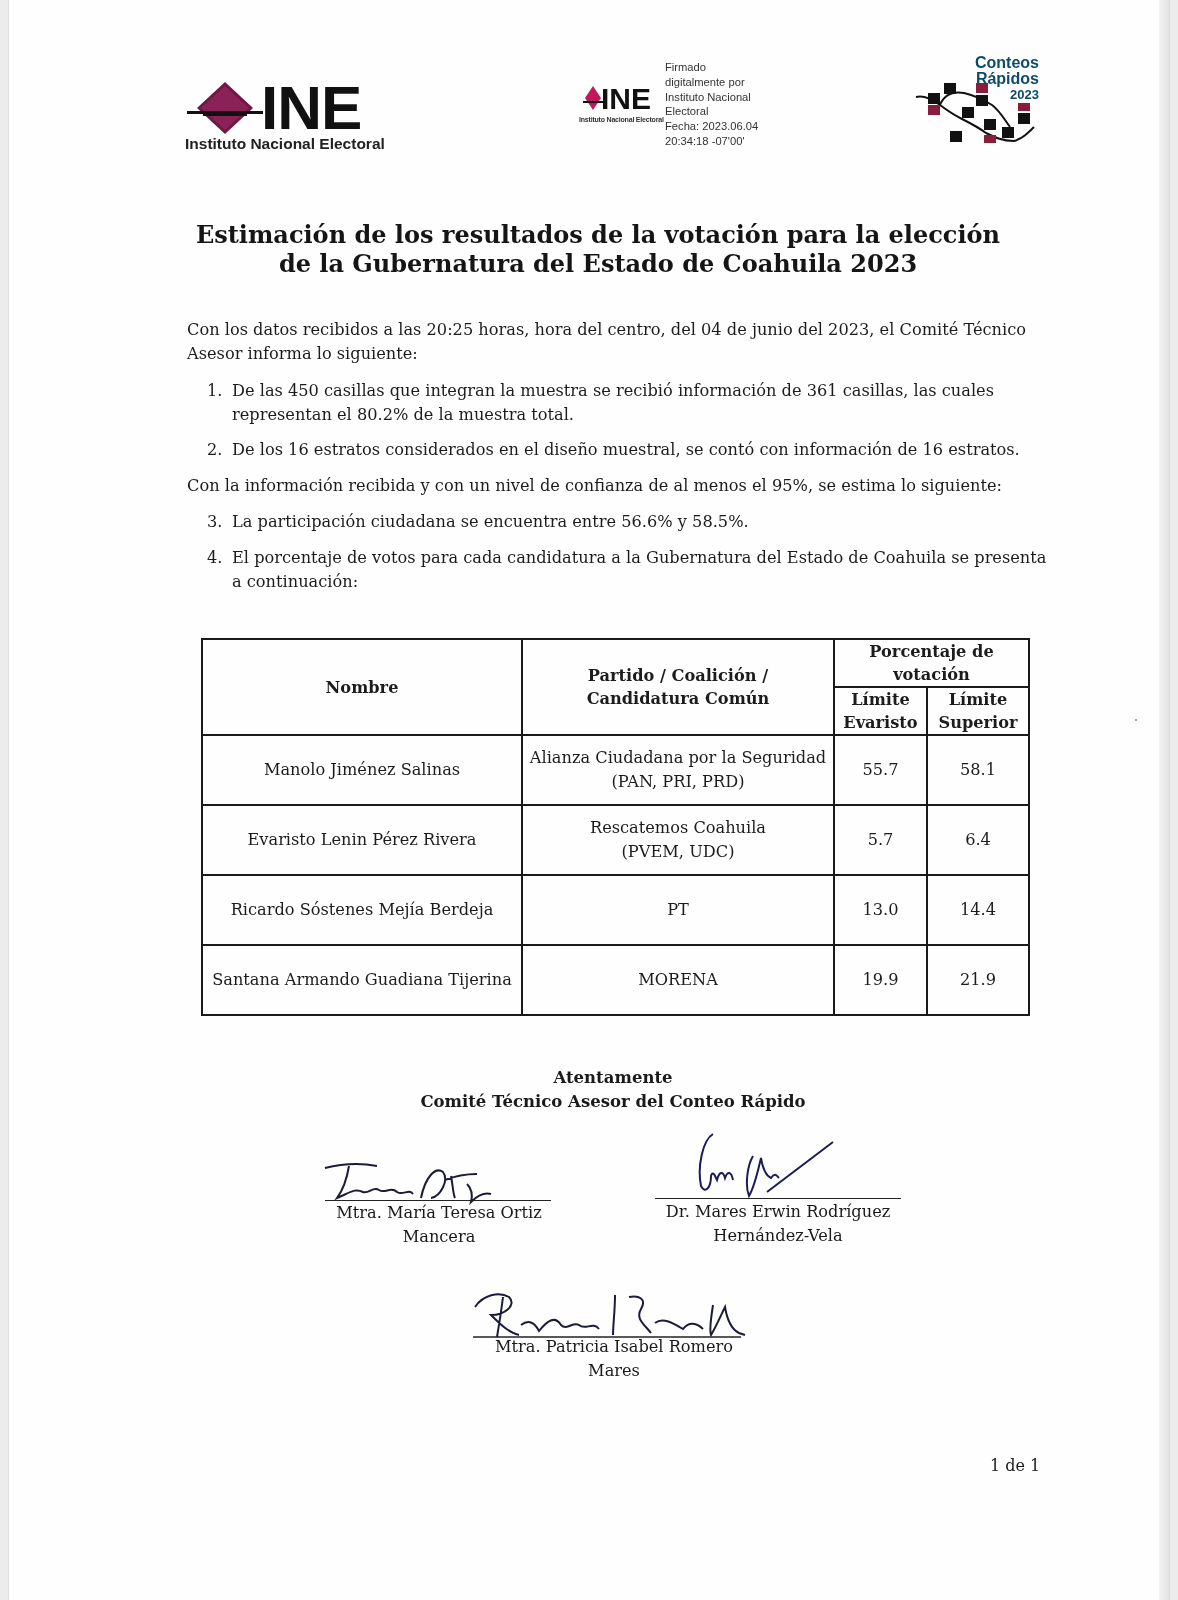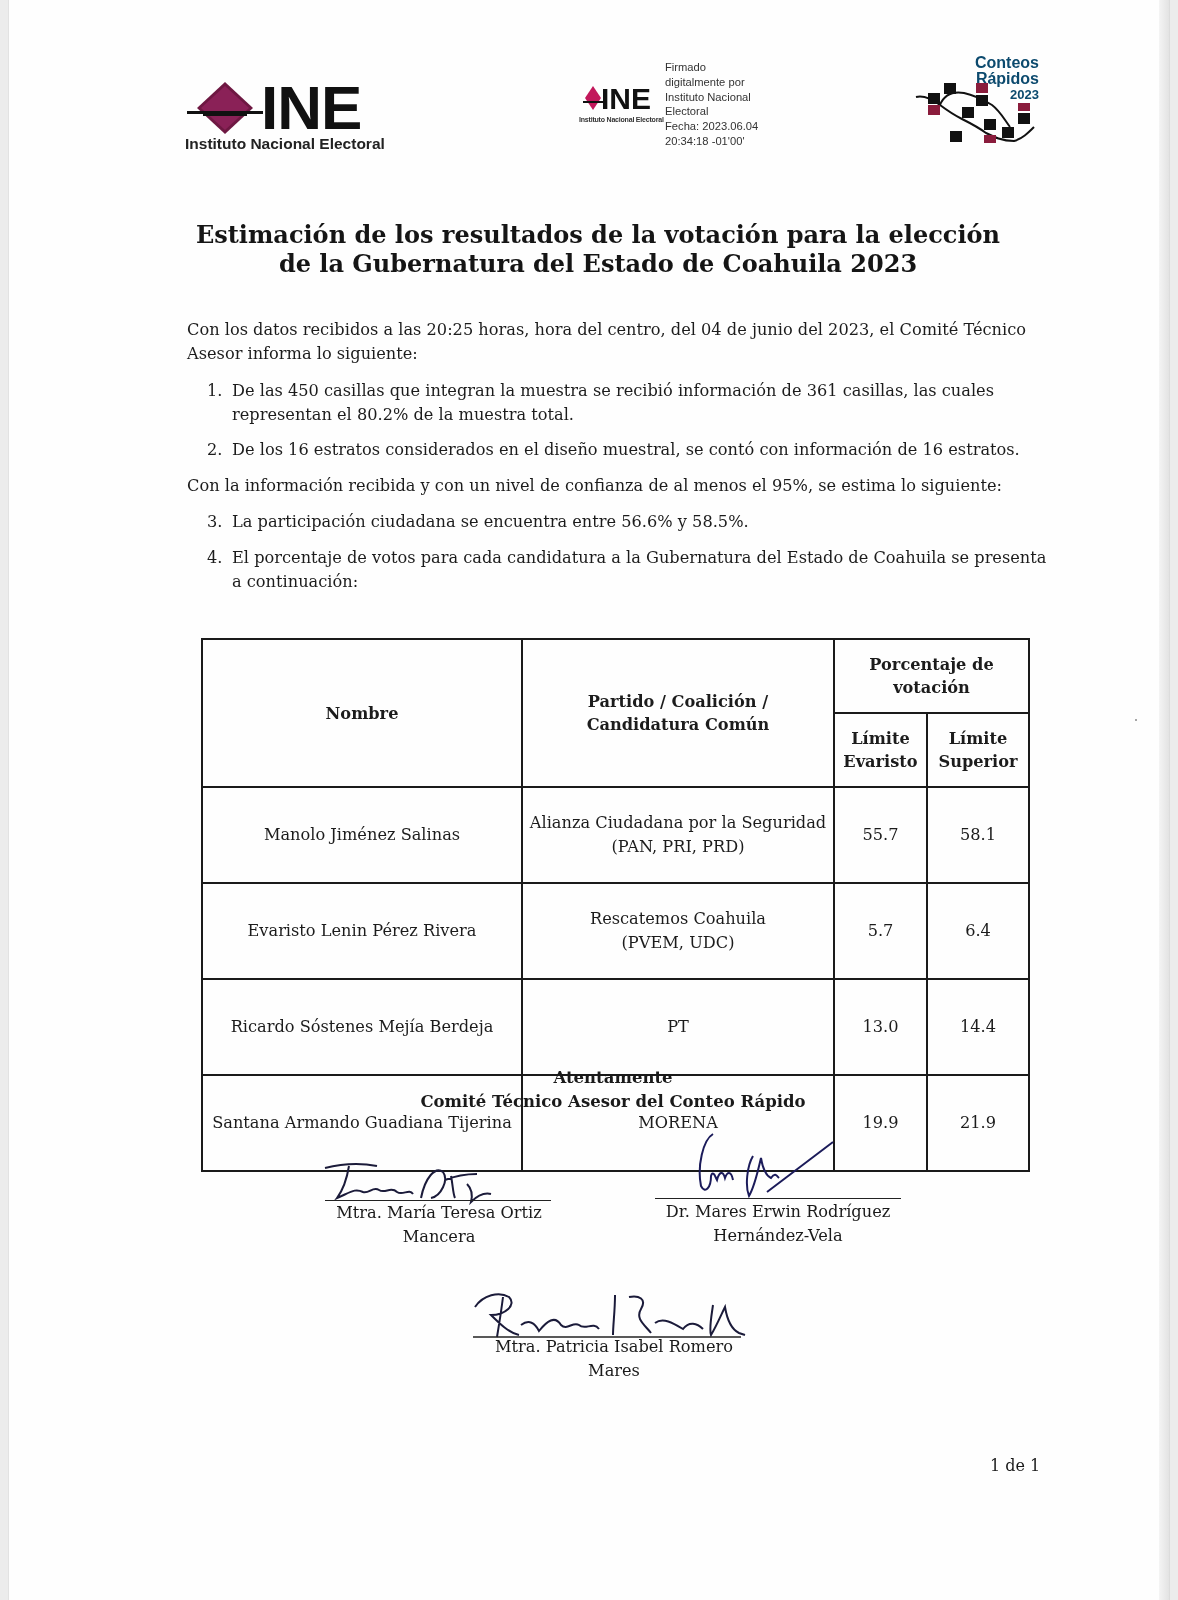--- a/index.html
+++ b/index.html
@@ -35,21 +35,21 @@
   
   .doc-title { position: absolute; left: 0; width: 1178px; top: 220px; text-align: center; font-weight: 700; font-size: 24px; line-height: 29px; color: #151515; }
 
   .para { position: absolute; left: 178px; width: 860px; font-size: 16.2px; line-height: 24px; color: #1c1c1c; }
   .item { position: absolute; left: 198px; width: 840px; font-size: 16.2px; line-height: 24px; color: #1c1c1c; }
   .item .num { position: absolute; left: 0; top: 0; }
   .item .txt { position: absolute; left: 25px; width: 815px; top: 0; }
 
   
   table.results { position: absolute; left: 192px; top: 638px; border-collapse: collapse; font-size: 16.2px; color: #1c1c1c; }
-  table.results td, table.results th { border: 2px solid #1a1a1a; text-align: center; vertical-align: middle; padding: 13px 6px; }
+  table.results td, table.results th { border: 2px solid #1a1a1a; text-align: center; vertical-align: middle; padding: 0 6px; }
   table.results th { font-weight: 700; line-height: 23px; }
   .c1 { width: 306px; } .c2 { width: 298px; } .c3 { width: 79px; } .c4 { width: 88px; }
   tr.body-row td { height: 68px; line-height: 24px; }
 
   .closing { position: absolute; left: 0; width: 1208px; top: 1066px; text-align: center; font-weight: 700; font-size: 16.5px; line-height: 24px; }
   .signer { position: absolute; text-align: center; font-size: 16.2px; line-height: 24px; }
   .sig-line { position: absolute; border-top: 1.5px solid #222; }
   .hand { position: absolute; }
   .page-num { position: absolute; left: 981px; top: 1456px; font-size: 16px; }
   .dot { position: absolute; width: 2px; height: 2px; background: #888; border-radius: 1px; }
@@ -76,21 +76,21 @@
       <rect x="0" y="17" width="20" height="2" fill="#111"></rect>
     </svg>
     <div class="sig-ine">INE</div>
     <div class="sig-ine-sub">Instituto Nacional Electoral</div>
     <div class="sig-text">
       <div>Firmado</div>
       <div>digitalmente por</div>
       <div>Instituto Nacional</div>
       <div>Electoral</div>
       <div>Fecha: 2023.06.04</div>
-      <div>20:34:18 -01'00'</div>
+      <div>20:34:18 -07'00'</div>
     </div>
   </div>
 
   <div class="cr-logo">
     <div class="cr-title">
       <div class="l1">Conteos</div>
       <div class="l2">Rápidos</div>
       <div class="l3">2023</div>
     </div>
     <svg class="cr-map" width="130" height="80" viewBox="0 0 130 80">

